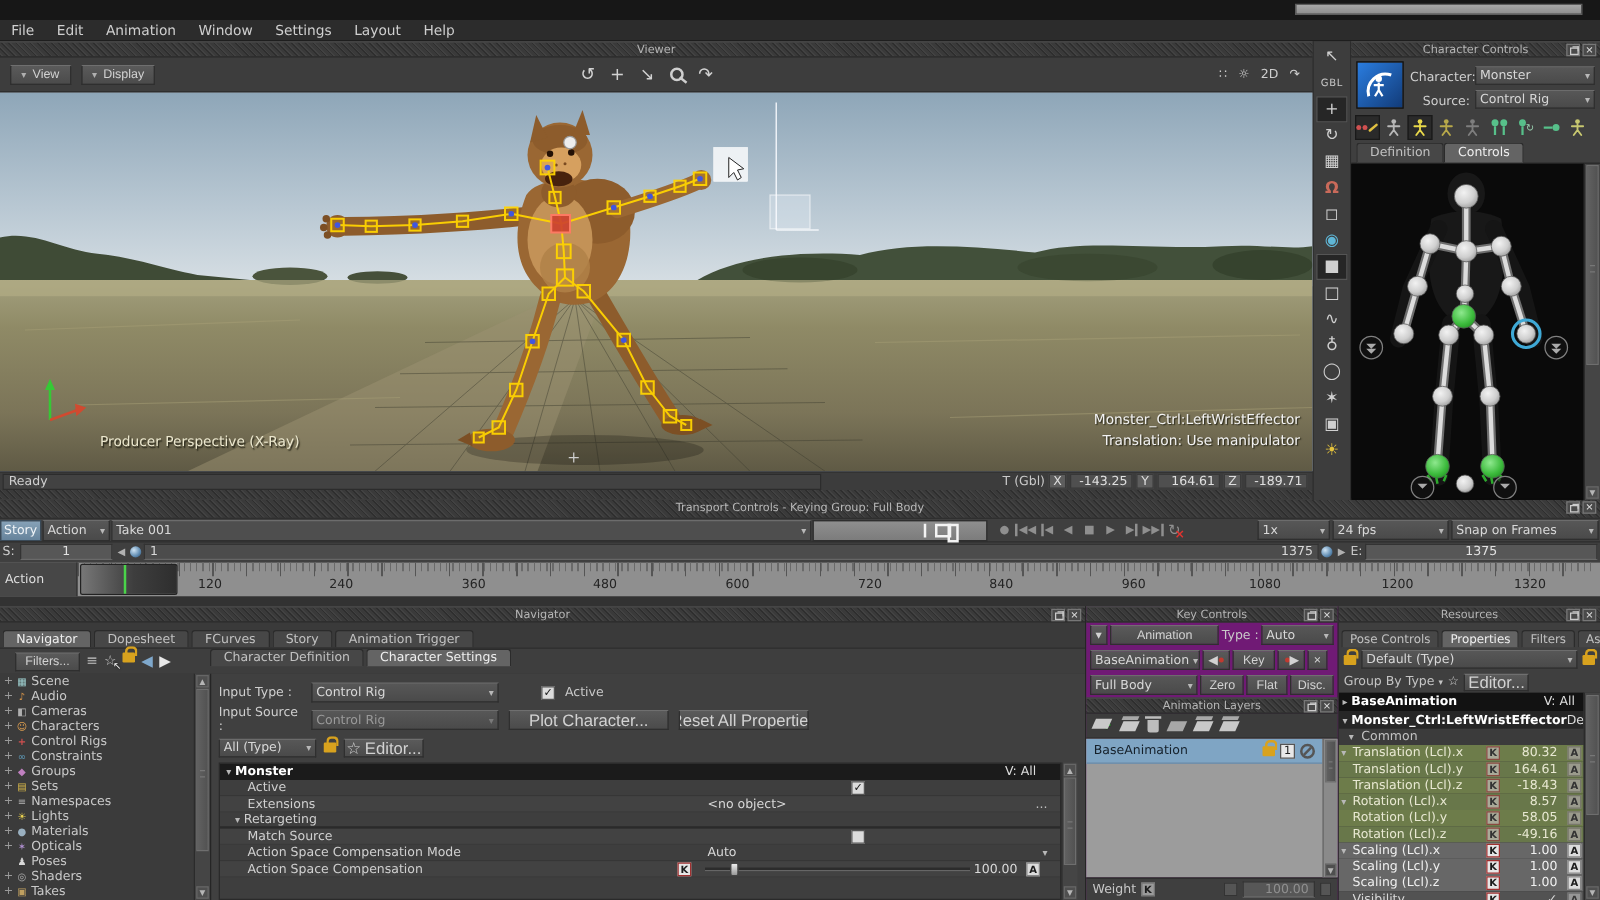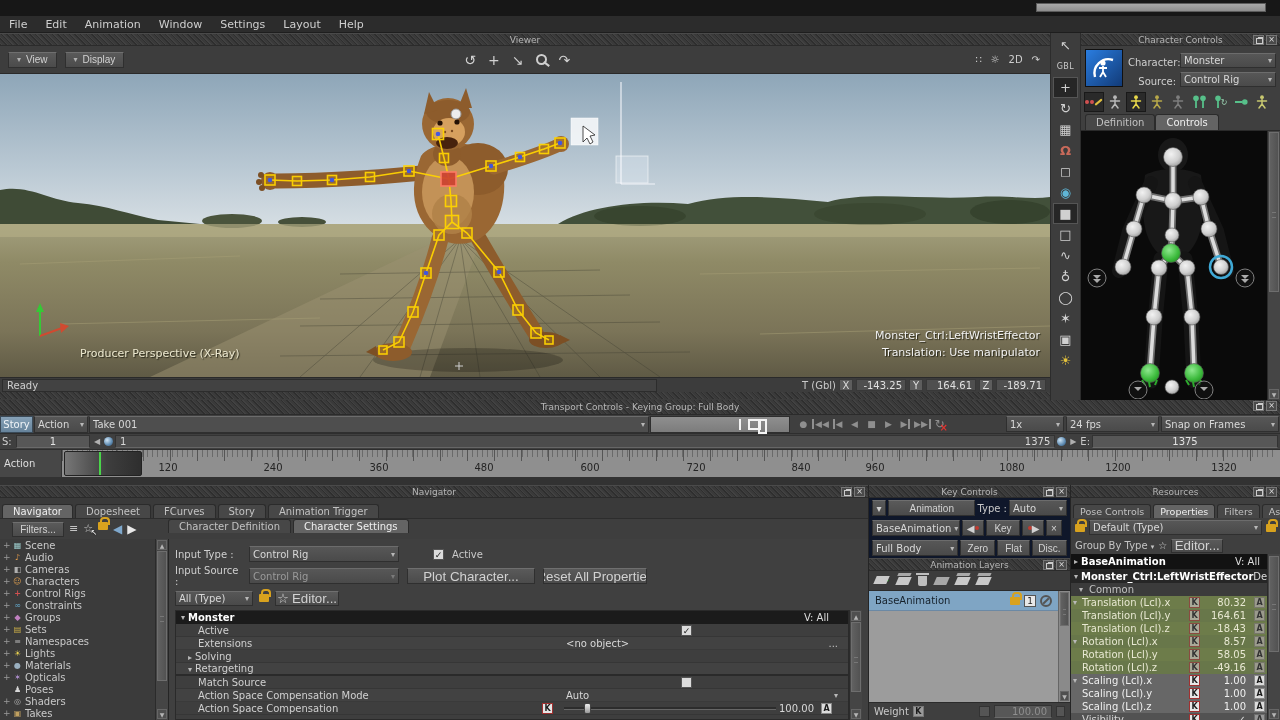--- a/index.html
+++ b/index.html
@@ -143,21 +143,21 @@
 .v-caret{position:absolute;right:10px;color:#b8b8b8;font-size:8px}
 .kbadge{width:11px;height:11px;background:#e6e6e6;border:1px solid #a03030;color:#1c1c1c;font-size:8px;font-weight:bold;text-align:center;line-height:10px}
 .abadge{width:11px;height:11px;background:#dcdcdc;border:1px solid #888;color:#1c1c1c;font-size:8px;font-weight:bold;text-align:center;line-height:10px}
 .slider{position:absolute;left:388px;width:212px;height:3px;background:#2c2c2c;border-bottom:1px solid #666}
 .slider .sh{position:absolute;left:20px;top:-4px;width:7px;height:11px;background:linear-gradient(#eee,#999);border:1px solid #444;border-radius:2px}
 .v-num{position:absolute;right:34px;color:#d8d8d8}
 .v-a{position:absolute;right:16px}
 .v-k{position:absolute;left:366px}
 .mt-sb{width:13px;background:#454545;border-left:1px solid #2b2b2b;position:relative}
 
-.kc-panel{width:202px;display:flex;flex-direction:column;background:#0f172a;border-right:1px solid #252525}
+.kc-panel{width:202px;display:flex;flex-direction:column;background:#701a75;border-right:1px solid #252525}
 .kc-row{display:flex;align-items:center;height:20px;gap:2px;padding:0 3px}
 .kc-row .btn,.kc-row .dd{height:16px;font-size:10px}
 .dotred{width:4px;height:4px;border-radius:50%;background:#c03a30;display:inline-block;margin-left:1px}
 .keyico{width:8px;height:8px;border:2px solid #cfcfcf;border-radius:50%;position:relative;display:inline-block}
 .keyico::after{content:"";position:absolute;left:6px;top:2px;width:8px;height:2px;background:#cfcfcf}
 
 .al-toolbar{height:20px;display:flex;align-items:center;gap:8px;padding:0 6px;background:#3c3c3c;border-bottom:1px solid #2b2b2b}
 .lyr{width:13px;height:8px;background:#c9c9c9;transform:skewX(-24deg);display:inline-block;position:relative}
 .lyr.stk::before{content:"";position:absolute;left:-2px;top:-4px;width:13px;height:3px;background:#a8a8a8}
 .plusg{color:#2ec82e;font-weight:bold;font-size:10px;margin-left:-7px;text-shadow:0 0 1px #000}
@@ -697,21 +697,21 @@
     <div class="action-zone">
         <span>Action</span>
       </div>
     <span class="tick-label" style="left:168px">120</span>
     <span class="tick-label" style="left:273px">240</span>
     <span class="tick-label" style="left:379px">360</span>
     <span class="tick-label" style="left:484px">480</span>
     <span class="tick-label" style="left:590px">600</span>
     <span class="tick-label" style="left:696px">720</span>
     <span class="tick-label" style="left:801px">840</span>
-    <span class="tick-label" style="left:875px">960</span>
+    <span class="tick-label" style="left:907px">960</span>
     <span class="tick-label" style="left:1012px">1080</span>
     <span class="tick-label" style="left:1118px">1200</span>
     <span class="tick-label" style="left:1224px">1320</span>
     <div class="ruler-handle">
         <div class="playhead"></div>
       </div>
   </div>
 
   <div class="gap-strip hatch"></div>
 
@@ -871,23 +871,20 @@
                 <span class="vall">V: All</span>
               </div>
               <div class="mt-row">
                 <span class="rl">Active</span>
                 <span class="checkbox v-check">✓</span>
               </div>
               <div class="mt-row">
                 <span class="rl">Extensions</span>
                 <span class="v-text">&lt;no object&gt;</span>
                 <span class="v-dots">...</span>
-              </div>
-              <div class="mt-row">
-                <span class="rl grp"><span class="exp">▸</span><span>Solving</span></span>
               </div>
               <div class="mt-row" style="border-bottom:2px solid #2a2a2a">
                 <span class="rl grp"><span class="exp">▾</span><span>Retargeting</span></span>
               </div>
               <div class="mt-row">
                 <span class="rl">Match Source</span>
                 <span class="checkbox empty v-check">✓</span>
               </div>
               <div class="mt-row">
                 <span class="rl">Action Space Compensation Mode</span>

